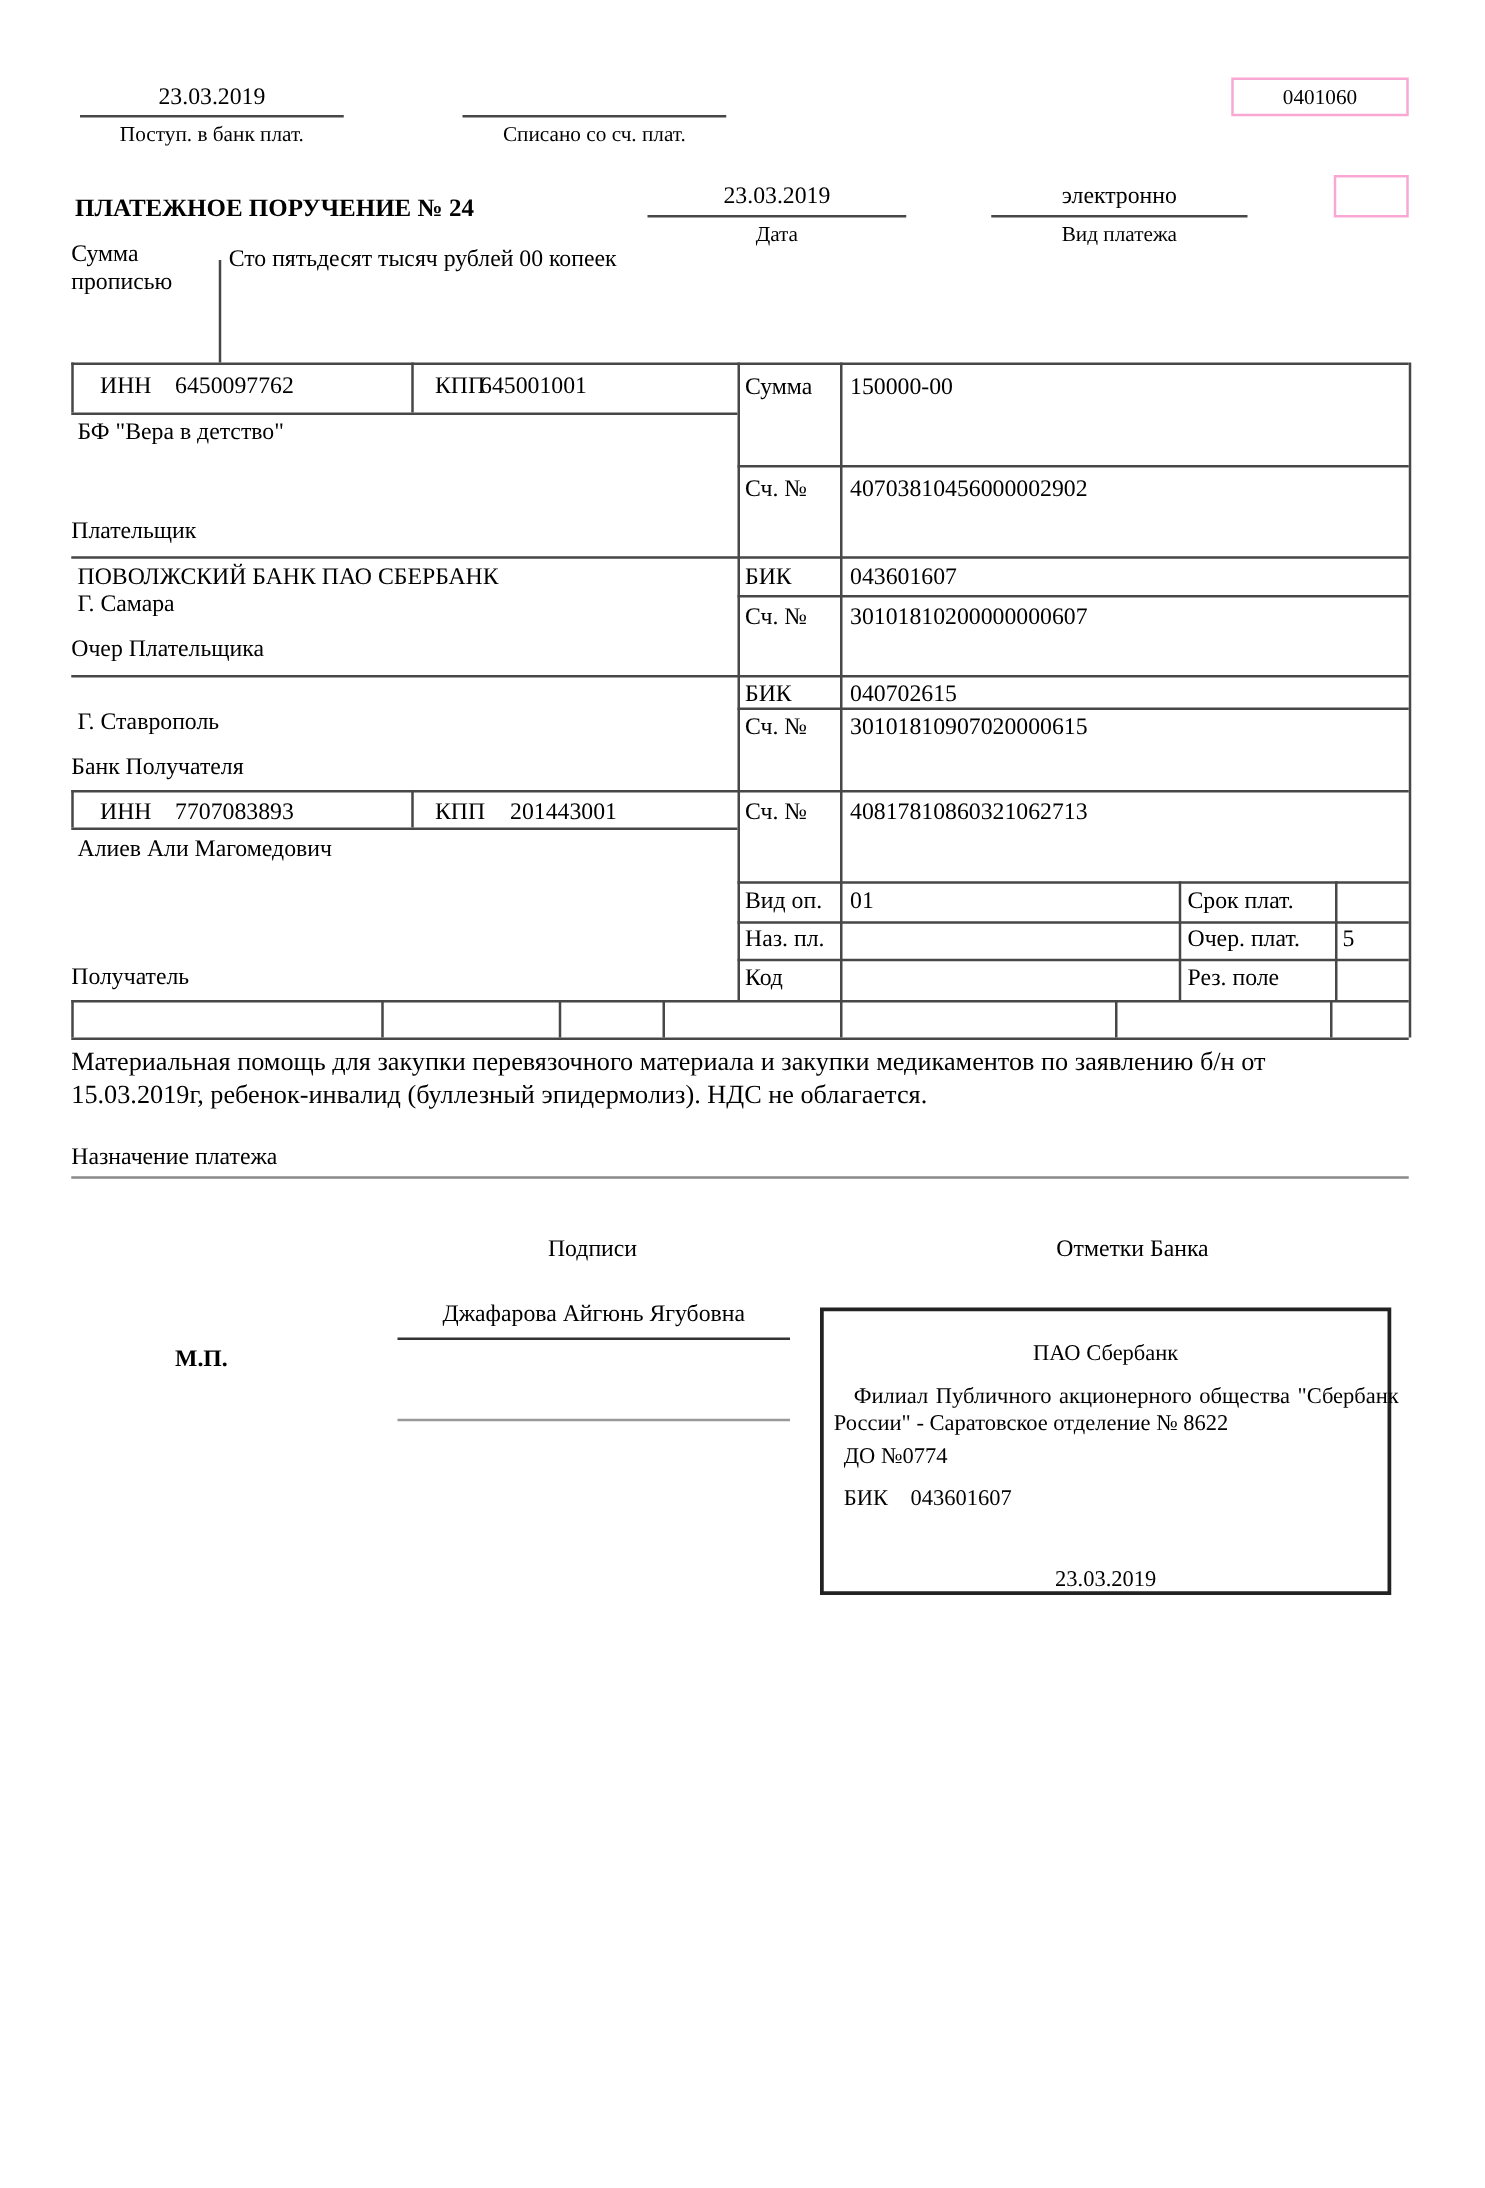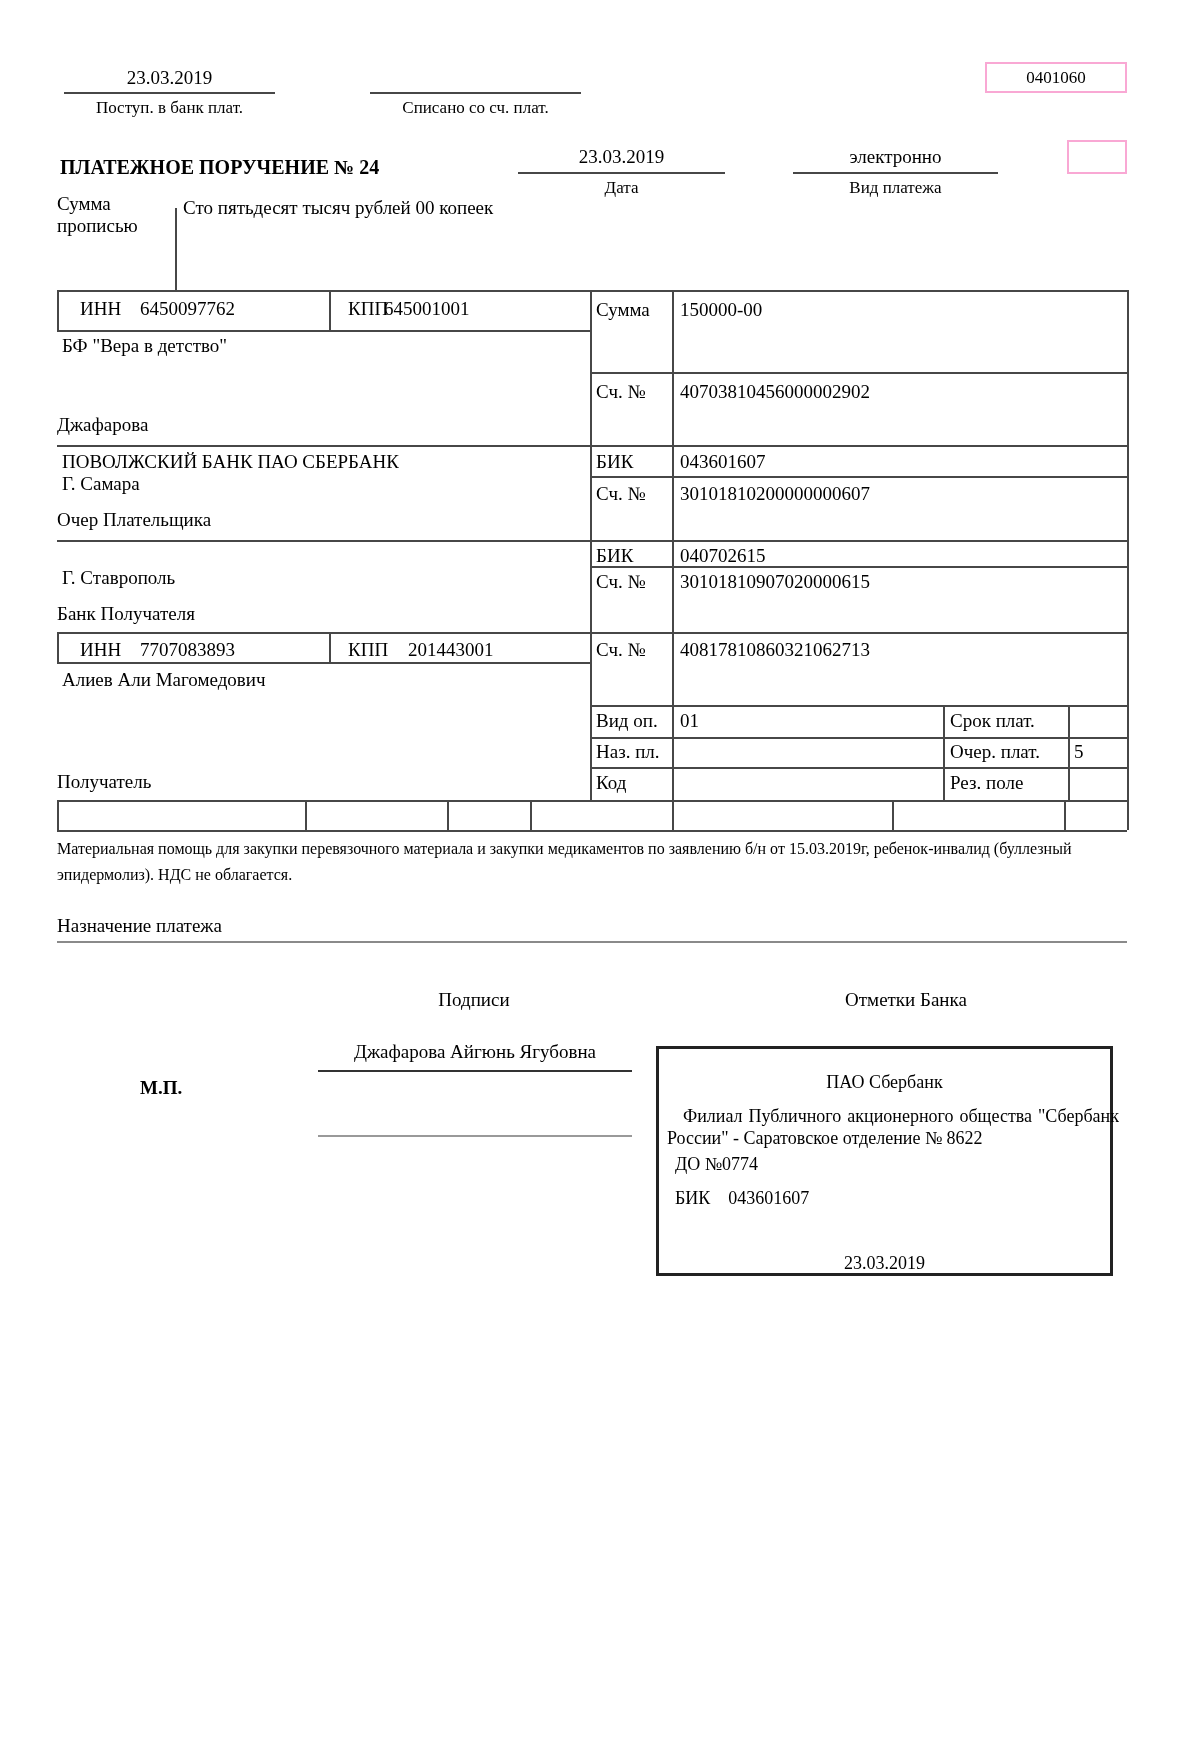--- a/index.html
+++ b/index.html
@@ -79,21 +79,21 @@
   <div class="vl" style="left:447px;top:800px;height:30px;"></div>
   <div class="vl" style="left:530px;top:800px;height:30px;"></div>
   <div class="vl" style="left:892px;top:800px;height:30px;"></div>
   <div class="vl" style="left:1064px;top:800px;height:30px;"></div>
 
   <div class="t" style="left:80px;top:297px;">ИНН</div>
   <div class="t" style="left:140px;top:297px;">6450097762</div>
   <div class="t" style="left:348px;top:297px;">КПП</div>
   <div class="t" style="left:384px;top:297px;text-align:right;">645001001</div>
   <div class="t" style="left:62px;top:334px;">БФ "Вера в детство"</div>
-  <div class="t" style="left:57px;top:413px;">Джафарова</div>
+  <div class="t" style="left:57px;top:413px;">Плательщик</div>
 
   <div class="t" style="left:62px;top:450px;">ПОВОЛЖСКИЙ БАНК ПАО СБЕРБАНК</div>
   <div class="t" style="left:62px;top:472px;">Г. Самара</div>
   <div class="t" style="left:57px;top:508px;">Очер Плательщика</div>
 
   <div class="t" style="left:62px;top:566px;">Г. Ставрополь</div>
   <div class="t" style="left:57px;top:602px;">Банк Получателя</div>
 
   <div class="t" style="left:80px;top:638px;">ИНН</div>
   <div class="t" style="left:140px;top:638px;">7707083893</div>
@@ -124,21 +124,21 @@
   <div class="t" style="left:596px;top:709px;">Вид оп.</div>
   <div class="t" style="left:680px;top:709px;">01</div>
   <div class="t" style="left:596px;top:740px;">Наз. пл.</div>
   <div class="t" style="left:596px;top:771px;">Код</div>
 
   <div class="t" style="left:950px;top:709px;">Срок плат.</div>
   <div class="t" style="left:950px;top:740px;">Очер. плат.</div>
   <div class="t" style="left:1074px;top:740px;">5</div>
   <div class="t" style="left:950px;top:771px;">Рез. поле</div>
 
-  <div class="t wrap" style="left:57px;top:836px;width:1062px;font-size:16px;line-height:26px;">Материальная помощь для закупки перевязочного материала и закупки медикаментов по заявлению б/н от 15.03.2019г, ребенок-инвалид (буллезный эпидермолиз). НДС не облагается.</div>
+  <div class="t wrap" style="left:57px;top:836px;width:1062px;font-size:21px;line-height:26px;">Материальная помощь для закупки перевязочного материала и закупки медикаментов по заявлению б/н от 15.03.2019г, ребенок-инвалид (буллезный эпидермолиз). НДС не облагается.</div>
   <div class="t" style="left:57px;top:914px;">Назначение платежа</div>
   <div class="hl gray" style="left:57px;top:941px;width:1070px;"></div>
 
   <div class="t c" style="left:374px;top:988px;width:200px;">Подписи</div>
   <div class="t c" style="left:806px;top:988px;width:200px;">Отметки Банка</div>
 
   <div class="t c" style="left:318px;top:1040px;width:314px;">Джафарова Айгюнь Ягубовна</div>
   <div class="hl" style="left:318px;top:1070px;width:314px;background:#333;"></div>
   <div class="t" style="left:140px;top:1076px;font-weight:bold;">М.П.</div>
   <div class="hl" style="left:318px;top:1135px;width:314px;background:#999;"></div>

